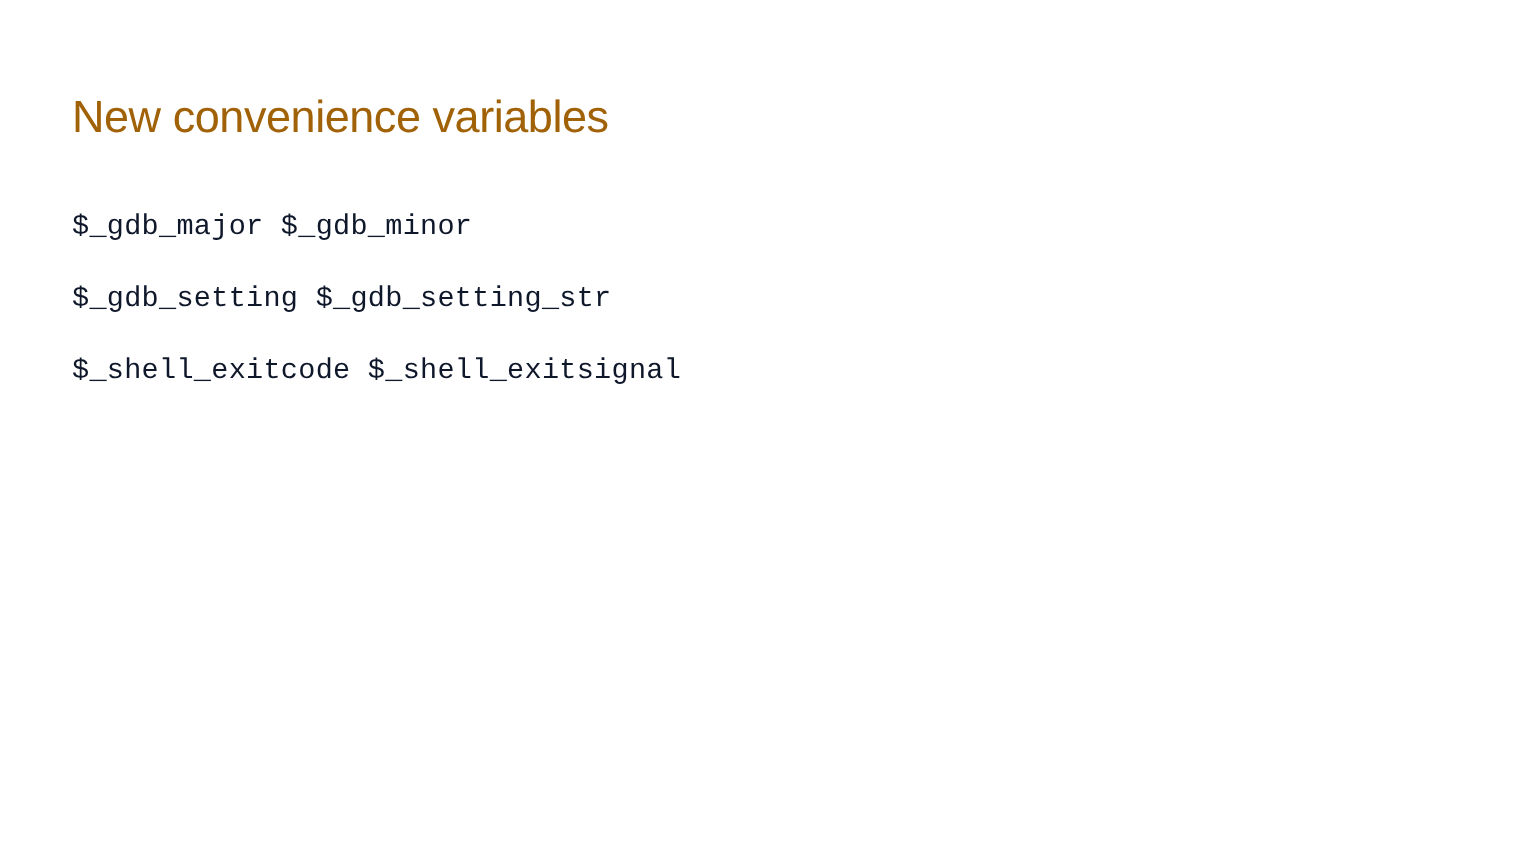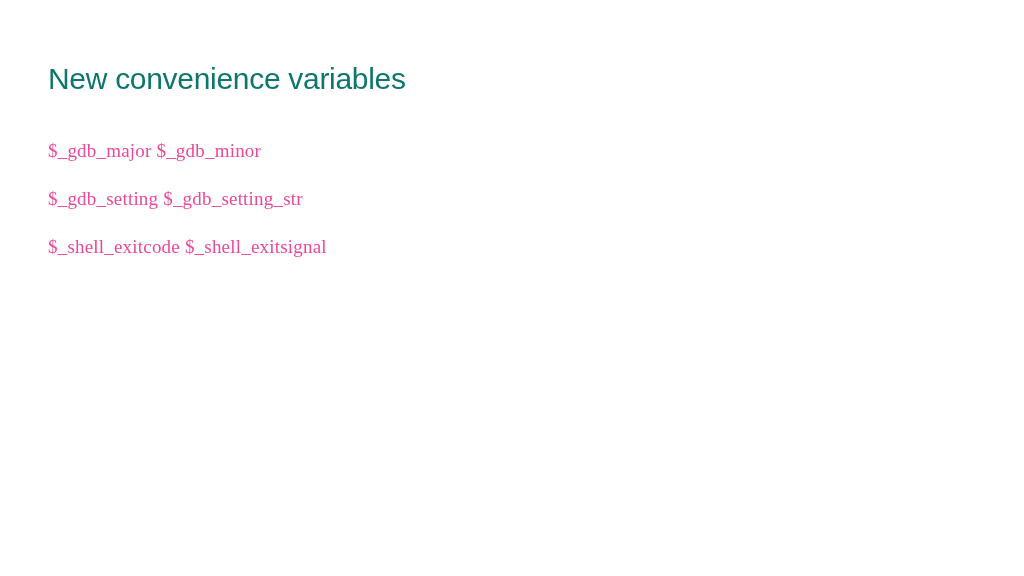--- a/index.html
+++ b/index.html
@@ -10,28 +10,28 @@
     body {
       width: 1024px;
       height: 576px;
       background: #ffffff;
       font-family: -apple-system, BlinkMacSystemFont, "Segoe UI", Helvetica, Arial, sans-serif;
       padding: 62px 48px;
     }
     .title {
       font-size: 30px;
       font-weight: 500;
-      color: #0f766e;
+      color: #a16207;
       margin-bottom: 44px;
       letter-spacing: -0.3px;
     }
     .code-line {
-      font-family: Liberation Serif, serif;
+      font-family: Liberation Mono, monospace;
       font-size: 19px;
-      color: #ec4899;
+      color: #0f172a;
       margin-bottom: 26px;
       letter-spacing: 0.2px;
     }
   </style>
 </head>
 <body>
 
 <h1 class="title">New convenience variables</h1>
 
 <div class="code-line">$_gdb_major $_gdb_minor</div>

